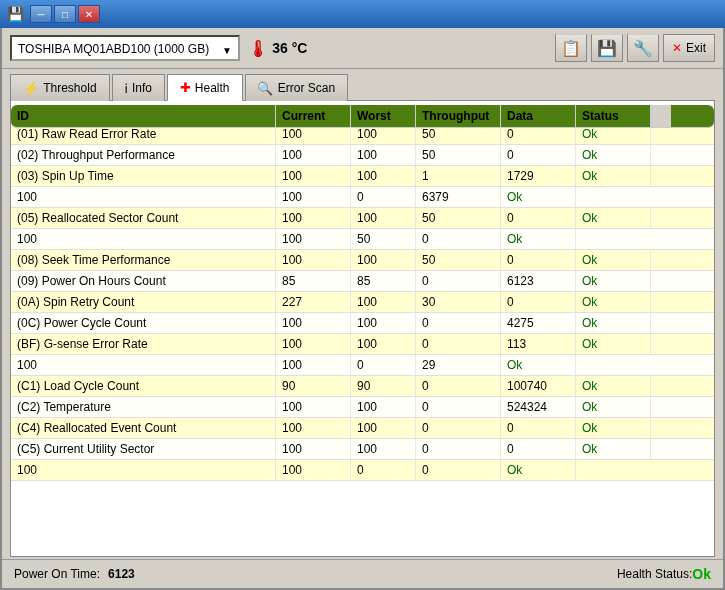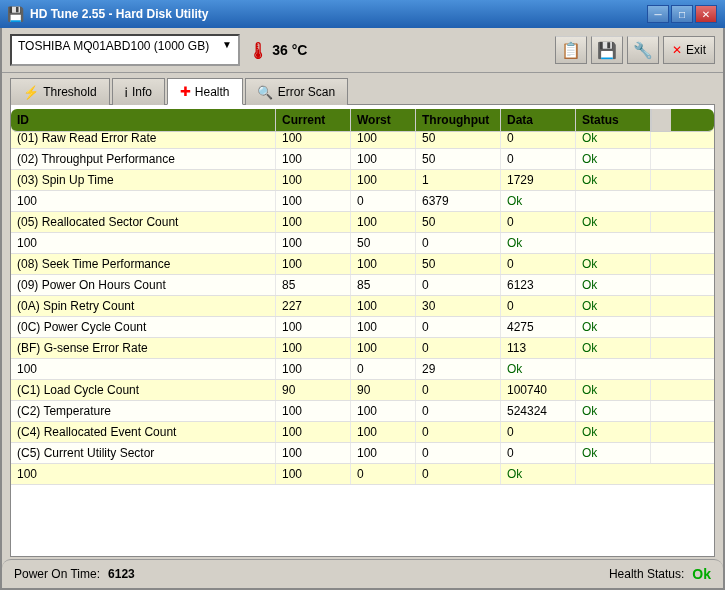--- a/index.html
+++ b/index.html
@@ -73,23 +73,23 @@
       align-items: center;
       gap: 8px;
       border-bottom: 1px solid #999;
     }
     .drive-select {
       background: white;
       border: 2px inset #999;
       padding: 3px 6px;
       font-size: 12px;
       width: 230px;
-      height: 32px;
-      display: flex;
-      align-items: flex-start;
+      height: 26px;
+      display: flex;
+      align-items: flex-end;
       justify-content: space-between;
       cursor: pointer;
     }
     .drive-select-arrow {
       font-size: 10px;
     }
     .temp-display {
       display: flex;
       align-items: center;
       gap: 4px;
@@ -212,47 +212,44 @@
 
     
     .status-bar {
       padding: 6px 12px;
       background: #d4d0c8;
       display: flex;
       align-items: center;
       gap: 8px;
       border-top: 1px solid #999;
       margin-top: 2px;
-      border-radius: 9px;
     }
     .status-label {
       font-size: 12px;
     }
     .status-value {
       font-size: 12px;
       font-weight: bold;
     }
     .health-ok {
       color: #00aa00;
       font-weight: bold;
       font-size: 14px;
     }
     .status-right {
       margin-left: auto;
       display: flex;
       align-items: center;
-      gap: 8px;
     }
   </style>
 </head>
 <body>
 
 <div class="title-bar">
   <span class="title-bar-icon">💾</span>
-  <span class="title-bar-text">HD Tune 2.55 - Hard Disk Utility</span>
   <div class="title-bar-controls">
     <div class="title-btn">─</div>
     <div class="title-btn">□</div>
     <div class="title-btn close">✕</div>
   </div>
 </div>
 
 <div class="window">
 
   <div class="toolbar">

